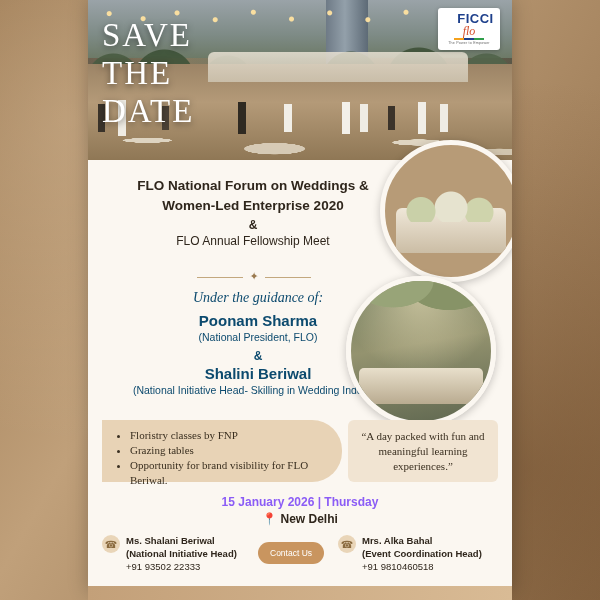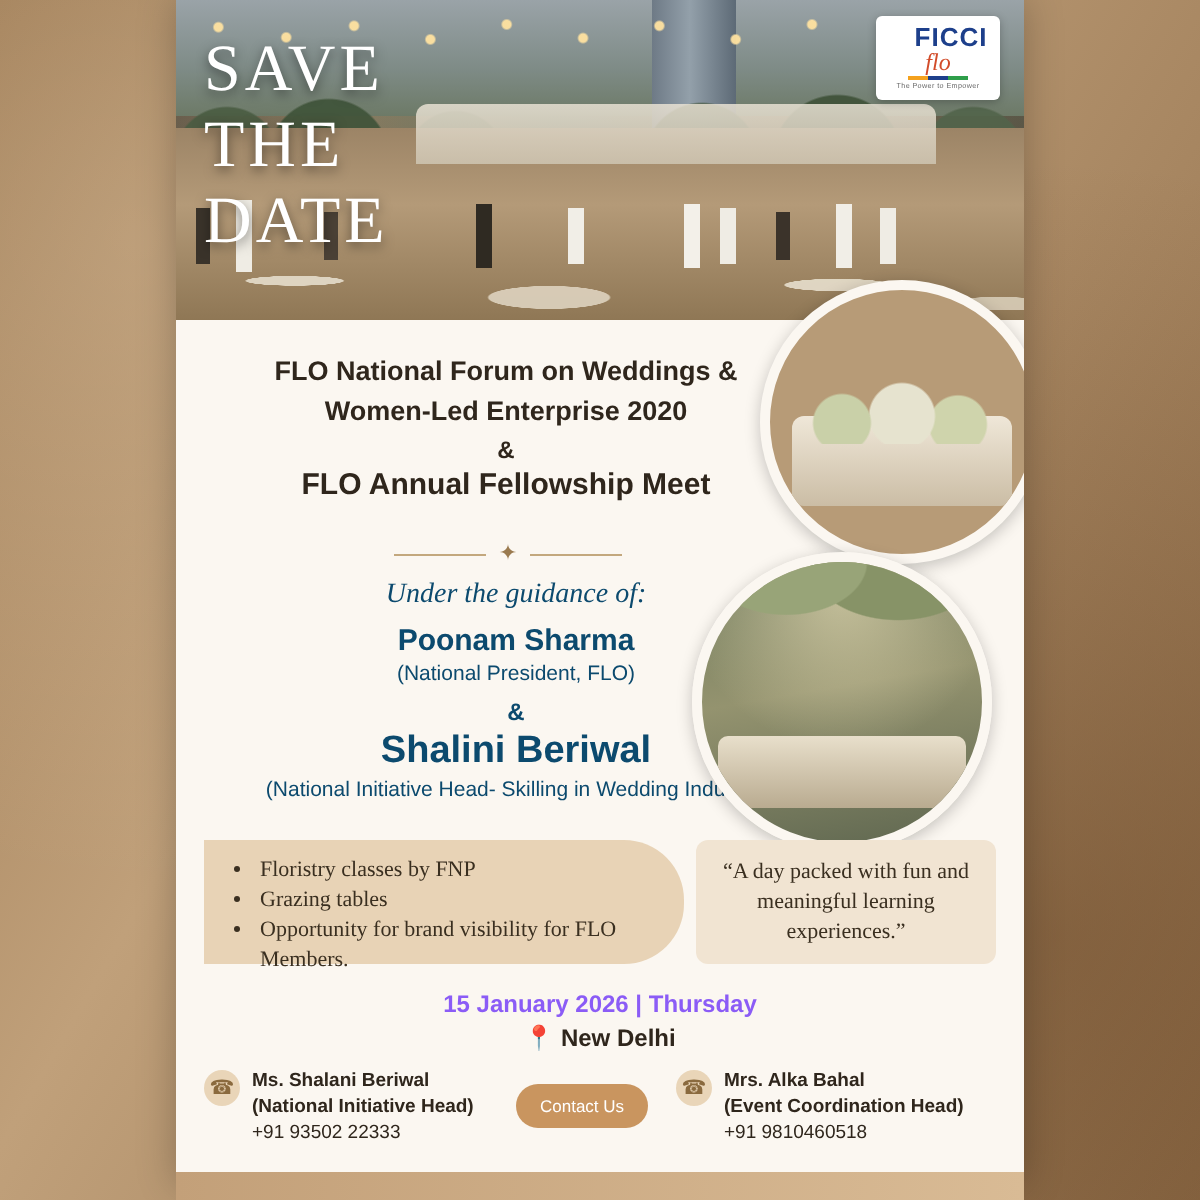--- a/index.html
+++ b/index.html
@@ -119,34 +119,34 @@
   .logo .tag{font-size:3.6px;color:#6a6a6a;letter-spacing:.2px;margin-top:1px;}
   .logo .stripe{width:30px;height:2px;margin-top:1px;
     background:linear-gradient(90deg,#f4a11d 0 33%,#1d3f8b 33% 66%,#2e9e4a 66% 100%);}
   
   .title-wrap{
     position:absolute;left:0;top:176px;width:330px;text-align:center;
     color:#2f261c;
   }
   .title-wrap .t1{font-size:13.5px;font-weight:bold;line-height:20px;}
   .title-wrap .amp{font-size:12px;font-weight:bold;margin:2px 0;}
-  .title-wrap .t2{font-size:15px;font-weight:bold;}
+  .title-wrap .t2{font-size:12px;font-weight:normal;}
   .divider{
     position:absolute;left:96px;top:270px;width:140px;text-align:center;
     color:#9a7a4f;font-size:11px;
   }
   .divider .line{display:inline-block;width:46px;height:1px;background:#c3a87e;vertical-align:middle;margin:0 6px;}
   .guidance{
     position:absolute;left:0;top:290px;width:340px;text-align:center;color:#0c4a6e;
   }
   .guidance .under{font-family:"Liberation Serif", serif;font-style:italic;font-size:14px;}
   .guidance .name1{font-size:15px;font-weight:bold;margin-top:6px;}
   .guidance .role1{font-size:10.5px;margin-top:2px;}
   .guidance .amp2{font-size:12px;font-weight:bold;margin:6px 0 2px;}
-  .guidance .name2{font-size:19px;font-weight:bold;}
+  .guidance .name2{font-size:15px;font-weight:bold;}
   .guidance .role2{font-size:10.5px;margin-top:2px;}
   
   .circle{
     position:absolute;border-radius:50%;
     border:5px solid #fbf7f1;overflow:hidden;
     box-shadow:0 2px 8px rgba(0,0,0,.22);
   }
   .circle-1{right:-10px;top:140px;width:132px;height:132px;
     background:
       radial-gradient(circle at 30% 30%, rgba(255,255,255,.35), transparent 60%),
@@ -273,21 +273,21 @@
     </div>
     <div class="circle circle-2">
       <div class="canopy"></div>
       <div class="tbl2"></div>
     </div>
 
     <div class="bullets">
       <ul>
         <li>Floristry classes by FNP</li>
         <li>Grazing tables</li>
-        <li>Opportunity for brand visibility for FLO Members.</li>
+        <li>Opportunity for brand visibility for FLO Beriwal.</li>
       </ul>
     </div>
 
     <div class="quote">“A day packed with fun and meaningful learning experiences.”</div>
 
     <div class="date-row">15 January 2026 | Thursday</div>
     <div class="city-row">
       <span class="pin">📍</span>
       <span>New Delhi</span>
     </div>

